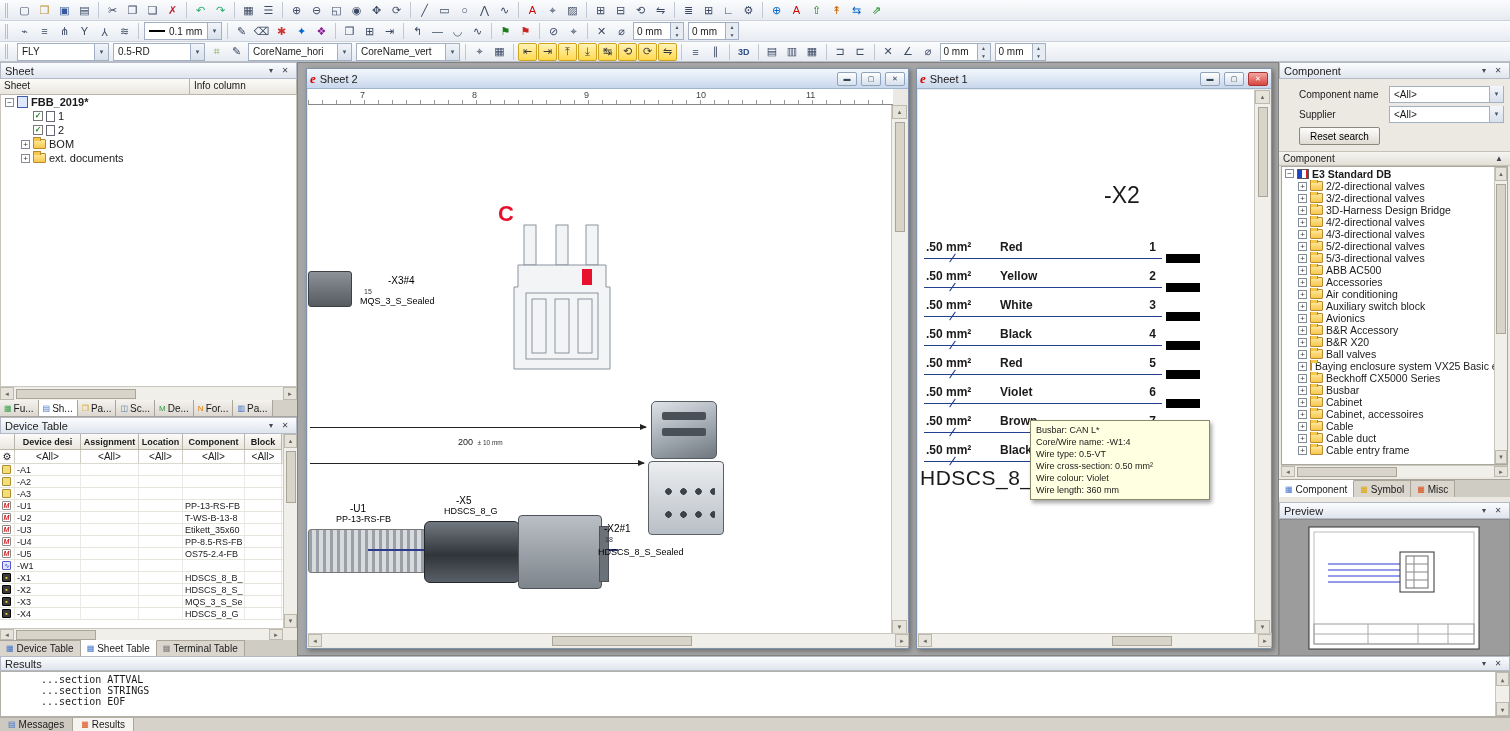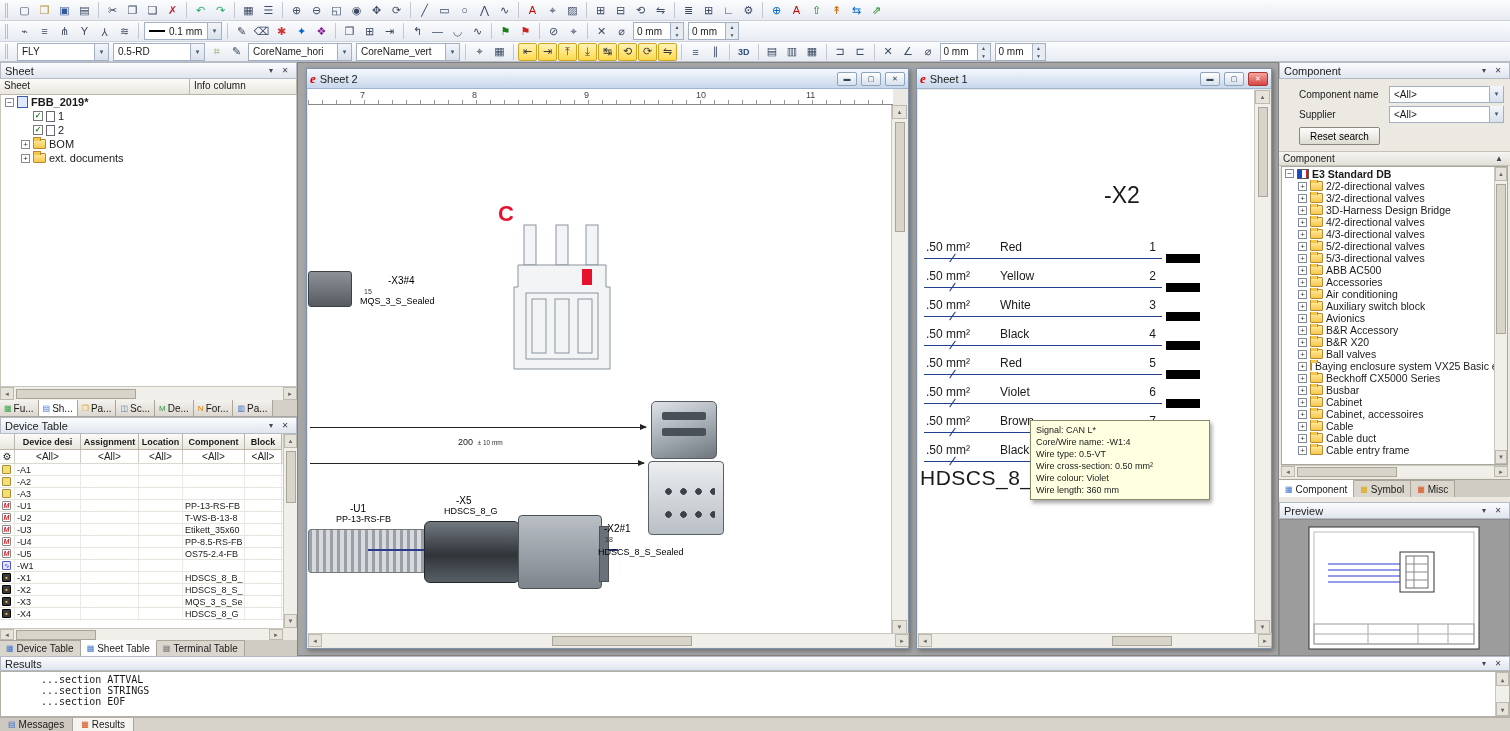--- a/index.html
+++ b/index.html
@@ -157,21 +157,21 @@
                   background:linear-gradient(#71787f,#30353a 55%,#585f66); border:1px solid #24282c; }
   #s2-connmid-2 { position:absolute; left:210px; top:410px; width:84px; height:74px; border-radius:4px; z-index:2;
                   background:linear-gradient(#b9bfc5,#7e858c); border:1px solid #4c5258; }
   #s2-connmid-2::before { content:""; position:absolute; right:-8px; top:10px; width:8px; height:54px;
                   background:#6a7178; border:1px solid #4c5258; }
   .s2-lbl { z-index:3; }
 
   
   #s1-x2label { position:absolute; left:186px; top:92px; font-size:23px; }
   #s1-wires { position:absolute; left:6px; top:142px; width:280px; }
-  .wire-row { position:relative; height:29px; }
+  .wire-row { position:relative; height:29px;font-weight:bold; }
   .w-size { position:absolute; left:2px; bottom:7px; font-size:12px; }
   .w-color { position:absolute; left:76px; bottom:7px; font-size:12px; }
   .w-num { position:absolute; left:196px; width:36px; text-align:right; bottom:7px; font-size:12px; }
   .w-line { position:absolute; left:0; bottom:2px; width:238px; height:1px; background:#23408f; }
   .w-slash { position:absolute; left:28px; bottom:-2px; width:1px; height:10px; background:#23408f; transform:rotate(35deg); }
   .w-pin { position:absolute; left:242px; bottom:-2px; width:34px; height:9px; background:#000; }
   #s1-footer { position:absolute; left:2px; top:376px; font-size:21px; letter-spacing:.5px; z-index:10; }
   #s1-tooltip { position:absolute; left:112px; top:330px; width:180px; background:#ffffe1;
                 border:1px solid #8a8a6a; box-shadow:2px 3px 4px rgba(0,0,0,.35);
                 padding:3px 5px; font-size:9px; line-height:12px; z-index:30; }
@@ -868,21 +868,21 @@
               <span class="w-color">Black</span>
               <span class="w-num">8</span>
               <span class="w-line"></span>
               <span class="w-slash"></span>
               <span class="w-pin"></span>
             </div>
           </div>
         <span id="s1-footer">HDSCS_8_</span>
         <div id="s1-tooltip">
 
-        <div>Signal: CAN L*</div>
+        <div>Busbar: CAN L*</div>
             <div>Core/Wire name: -W1:4</div>
             <div>Wire type: 0.5-VT</div>
             <div>Wire cross-section: 0.50 mm²</div>
             <div>Wire colour: Violet</div>
             <div>Wire length: 360 mm</div>
           </div>
       </div>
       <div class="vscroll" id="s1-vscroll">
         <span class="sbtn">▲</span>
         <span class="vthumb" style="height:90px;margin-top:3px"></span>

